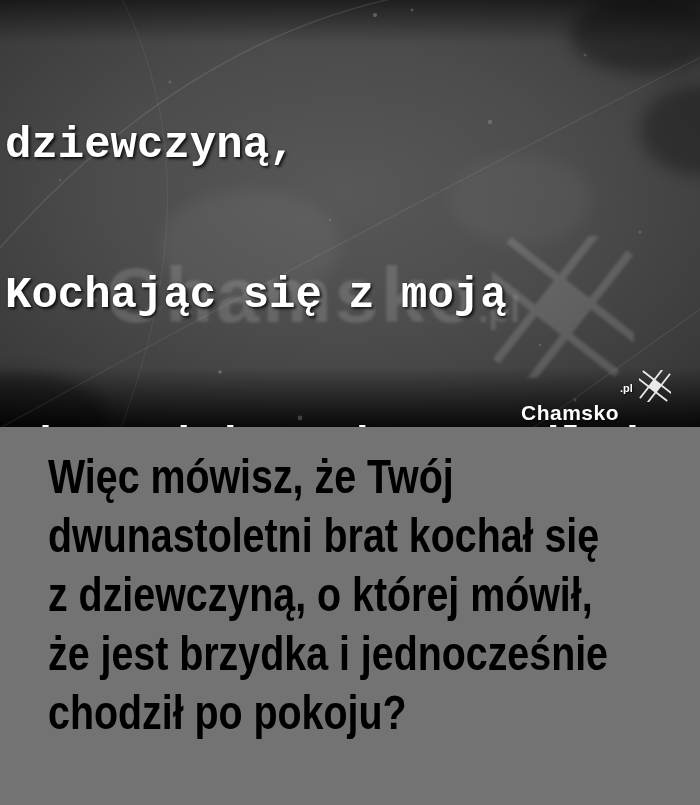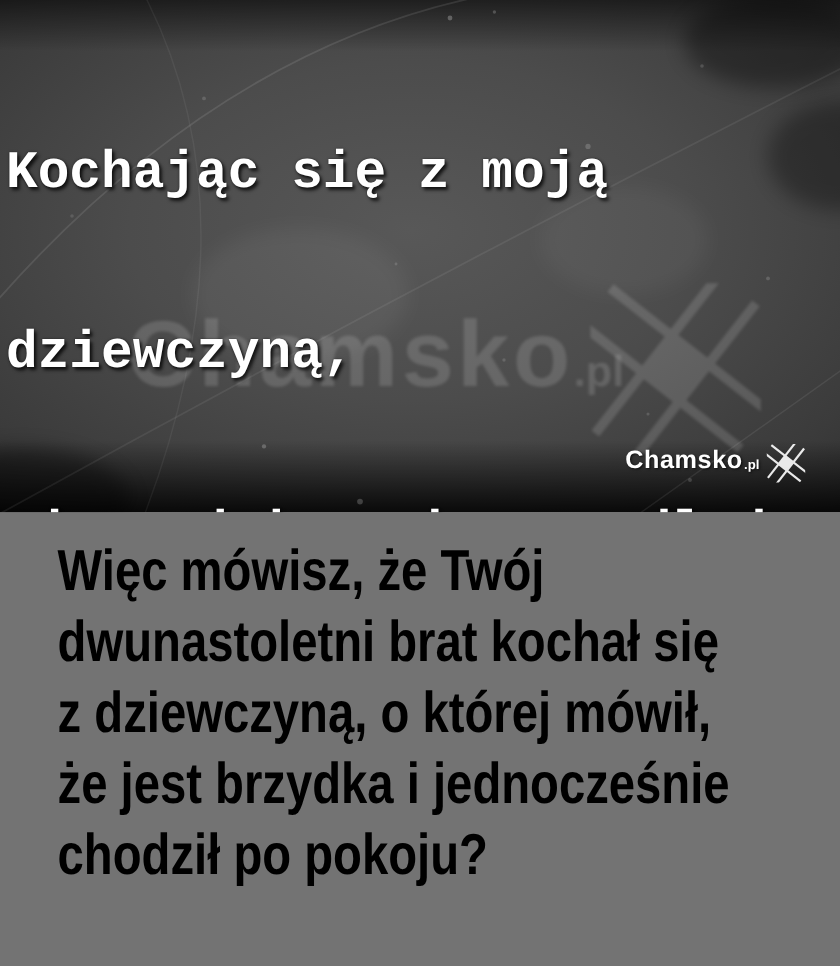--- a/index.html
+++ b/index.html
@@ -46,21 +46,21 @@
     white-space: pre;
     text-shadow: 2px 2px 3px rgba(0,0,0,0.75), 0 0 2px rgba(0,0,0,0.5);
   }
   
   .logo {
     position: absolute; left: 521px; top: 372px;
     display: flex; align-items: flex-start;
     color: #ffffff;
     text-shadow: 1px 1px 2px rgba(0,0,0,0.7);
   }
-  .logo-text { font-size: 21px; font-weight: bold; letter-spacing: 0.5px; }
+  .logo-text { font-size: 21px; font-weight: bold; letter-spacing: 0.5px; margin-top: 29px; }
   .logo-suffix { font-size: 11px; font-weight: bold; margin-top: 10px; margin-left: 1px; }
   .logo-hash { width: 32px; height: 32px; margin-left: 6px; margin-top: -2px; opacity: 0.9; }
   
   .white-panel {
     position: absolute; left: 0; top: 427px;
     width: 700px; height: 378px;
     background: #737373;
   }
   .caption {
     position: absolute; left: 48px; top: 20px;
@@ -117,22 +117,22 @@
       <g transform="rotate(38 22 22)" stroke="#ffffff" stroke-width="2.5">
         <line x1="16" y1="-4" x2="16" y2="48"></line>
         <line x1="28" y1="-4" x2="28" y2="48"></line>
         <line x1="-4" y1="16" x2="48" y2="16"></line>
         <line x1="-4" y1="28" x2="48" y2="28"></line>
         <rect x="16" y="16" width="12" height="12" fill="#ffffff" stroke="none"></rect>
       </g>
     </svg>
 
     <div class="joke-text">
+      <div class="t-line">dziewczyną,</div>
       <div class="t-line">Kochając się z moją</div>
-      <div class="t-line">dziewczyną,</div>
       <div class="t-line">niespodziewanie wszedł do</div>
       
       
       
       
       
     </div>
 
     <div class="logo">
       <span class="logo-text">Chamsko</span>

